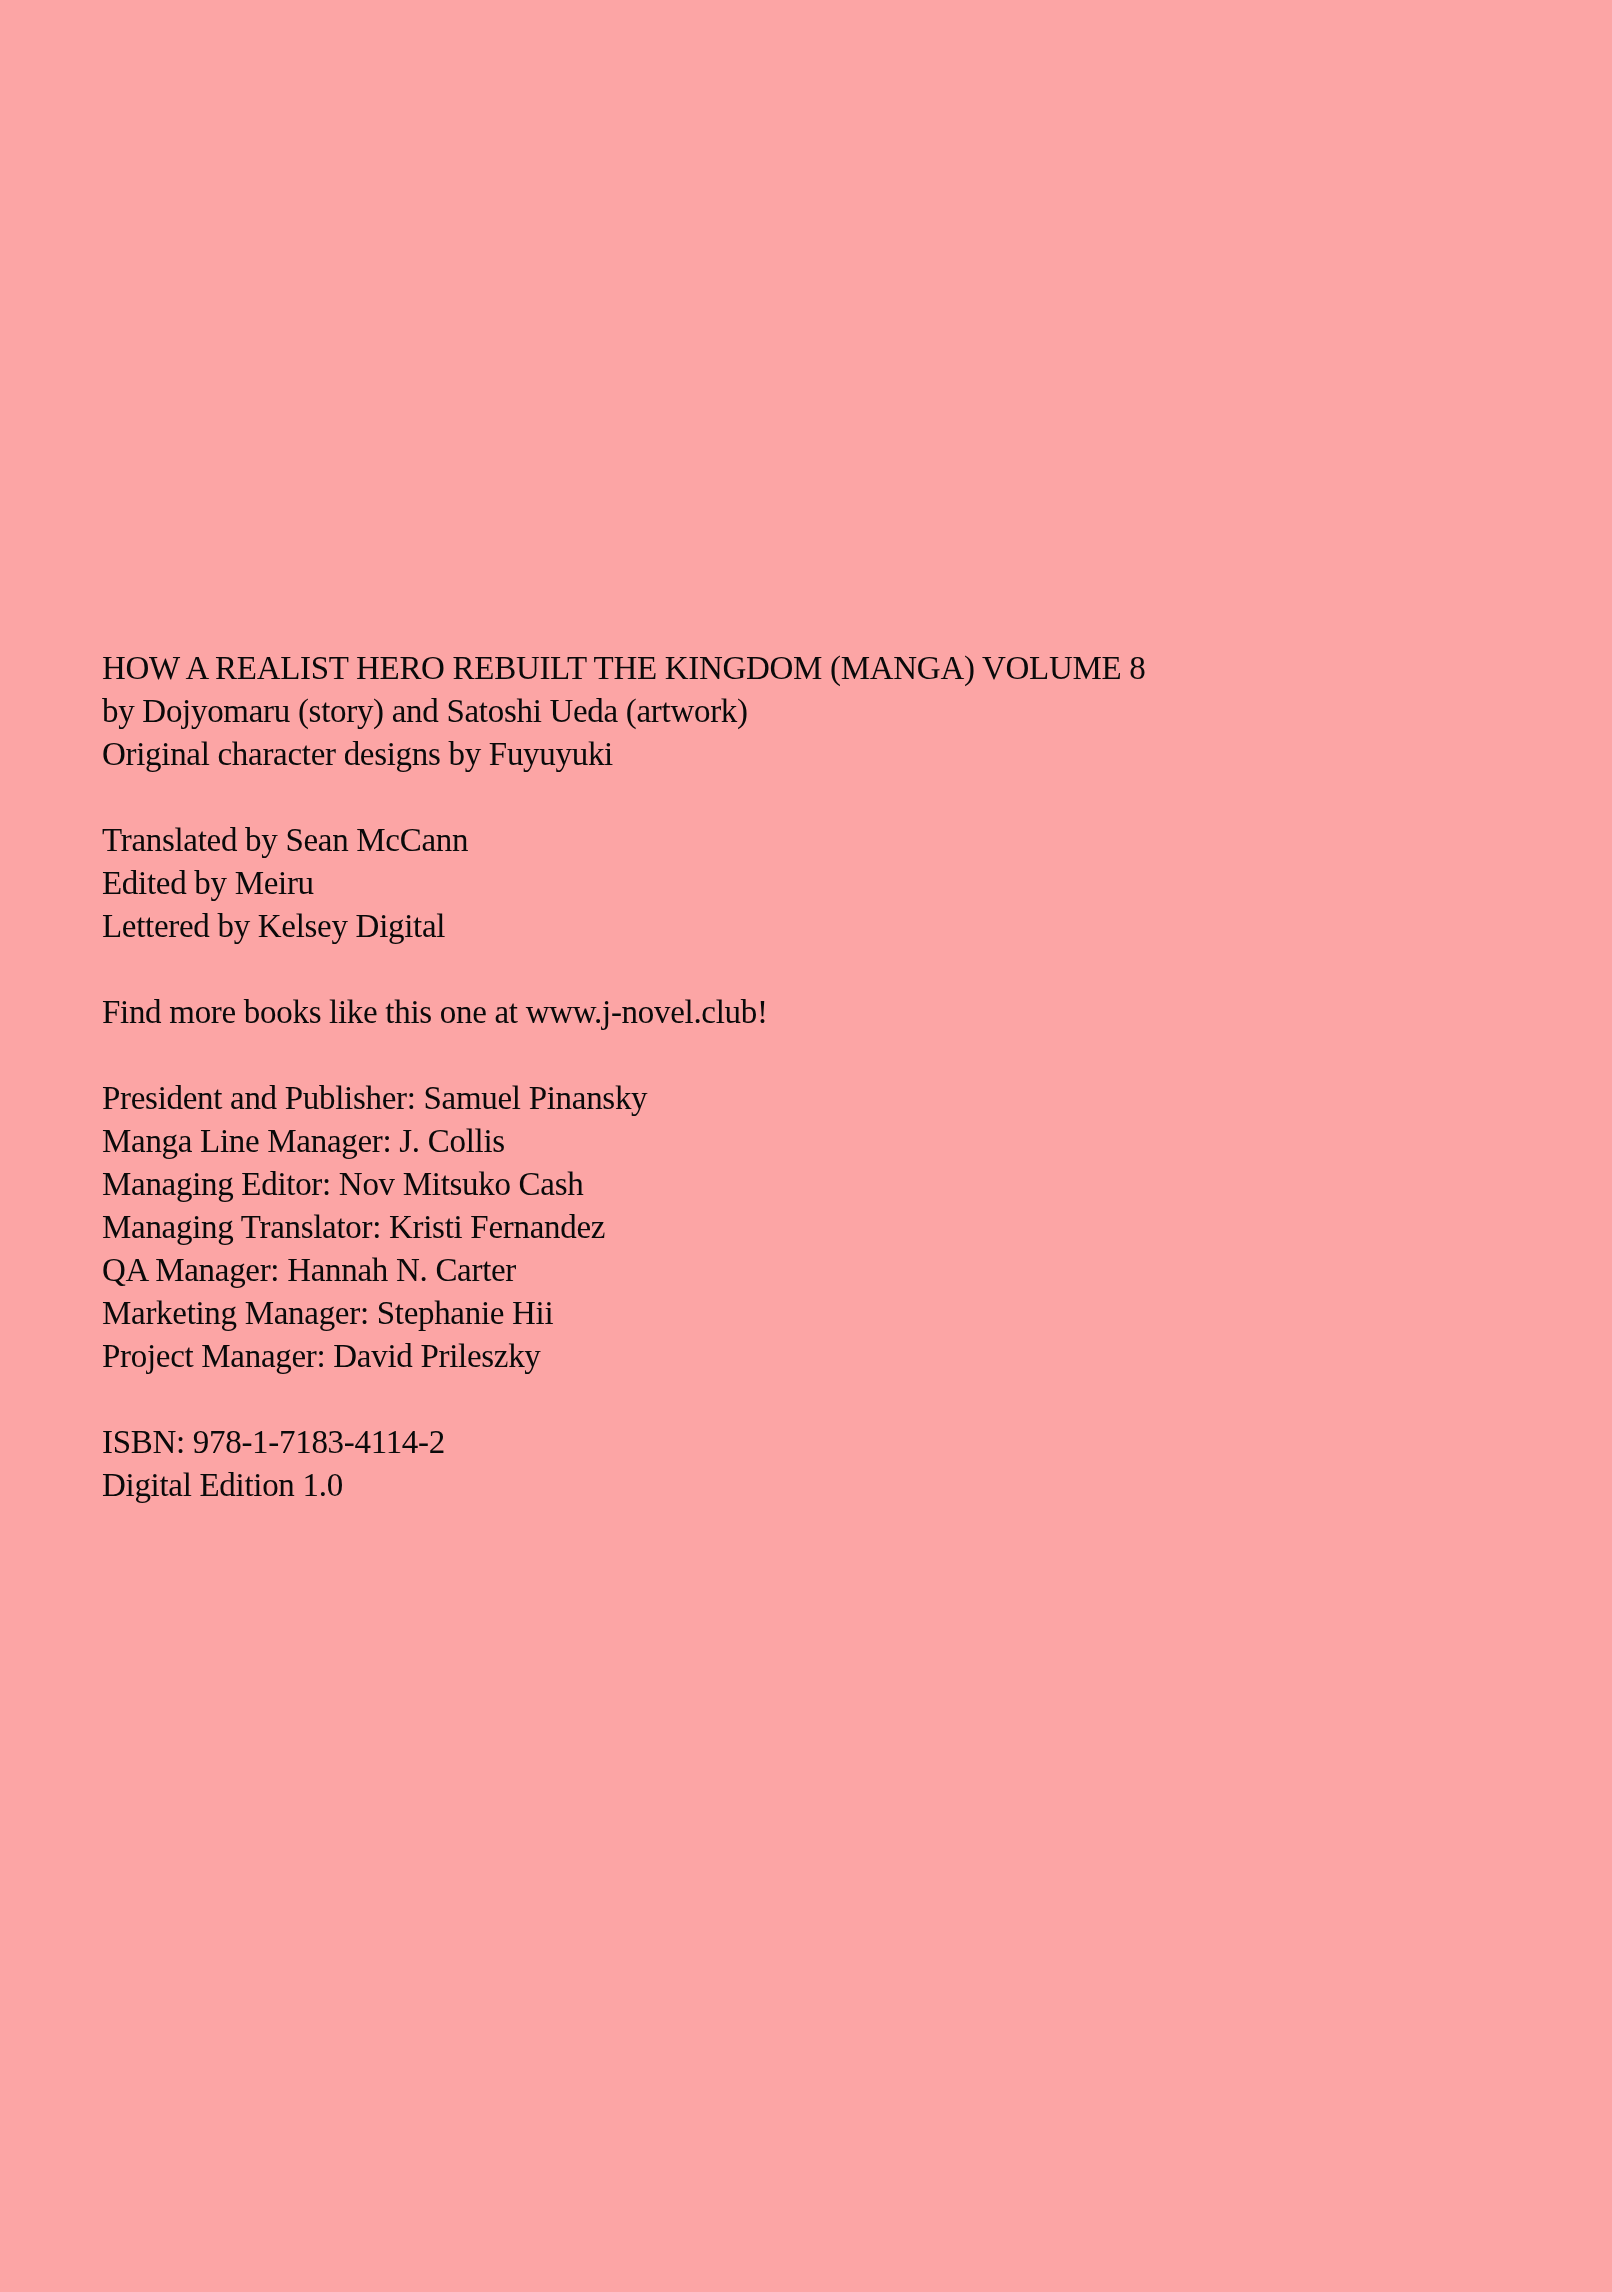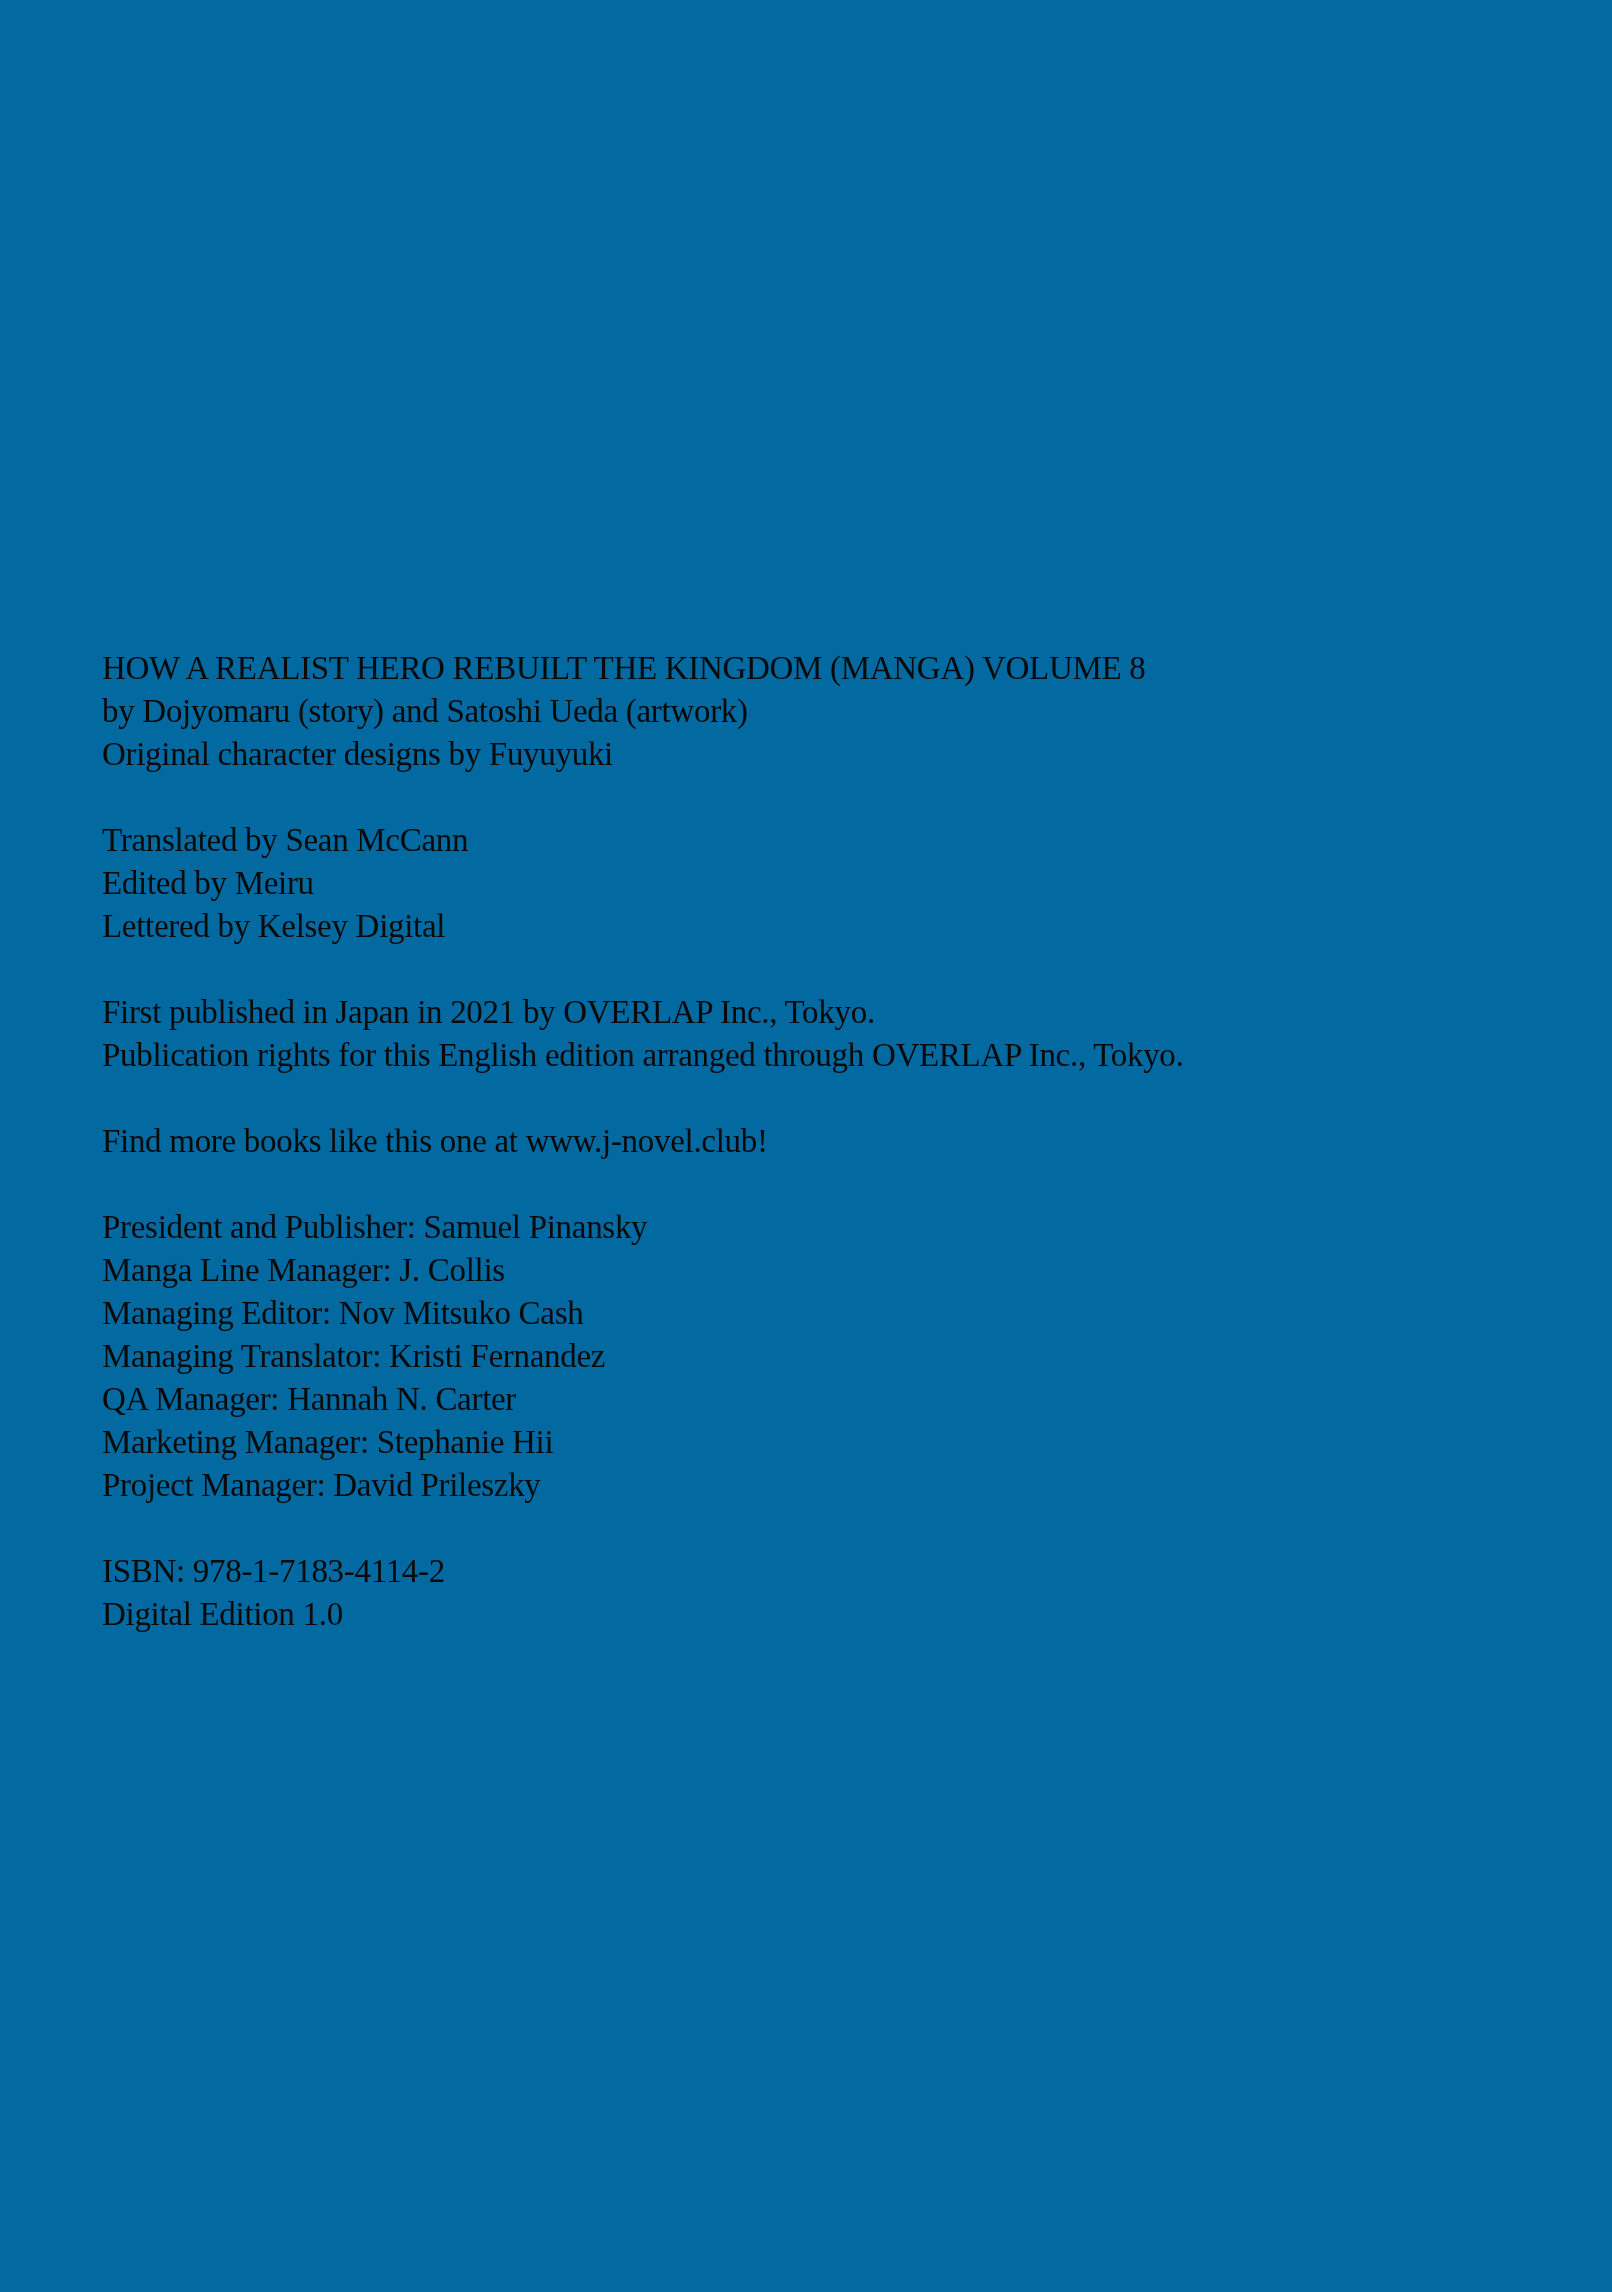--- a/index.html
+++ b/index.html
@@ -4,21 +4,21 @@
 <style>
   html, body {
     margin: 0;
     padding: 0;
     background: #ffffff;
   }
   .page {
     position: relative;
     width: 1613px;
     height: 2293px;
-    background: #0369a1;
+    background: #fca5a5;
     overflow: hidden;
     font-family: "Liberation Serif", "DejaVu Serif", serif;
     color: #0a0a0a;
     box-sizing: border-box;
   }
   .colophon {
     position: absolute;
     left: 102px;
     top: 647px;
     width: 1397px;
@@ -39,22 +39,20 @@
 <body>
 
 <div class="page">
   <div class="colophon">
     <p class="block">HOW A REALIST HERO REBUILT THE KINGDOM (MANGA) VOLUME 8
 by Dojyomaru (story) and Satoshi Ueda (artwork)
 Original character designs by Fuyuyuki</p>
     <p class="block">Translated by Sean McCann
 Edited by Meiru
 Lettered by Kelsey Digital</p>
-    <p class="block">First published in Japan in 2021 by OVERLAP Inc., Tokyo.
-Publication rights for this English edition arranged through OVERLAP Inc., Tokyo.</p>
     <p class="block">Find more books like this one at www.j-novel.club!</p>
     <p class="block">President and Publisher: Samuel Pinansky
 Manga Line Manager: J. Collis
 Managing Editor: Nov Mitsuko Cash
 Managing Translator: Kristi Fernandez
 QA Manager: Hannah N. Carter
 Marketing Manager: Stephanie Hii
 Project Manager: David Prileszky</p>
     <p class="block">ISBN: 978-1-7183-4114-2
 Digital Edition 1.0</p>

